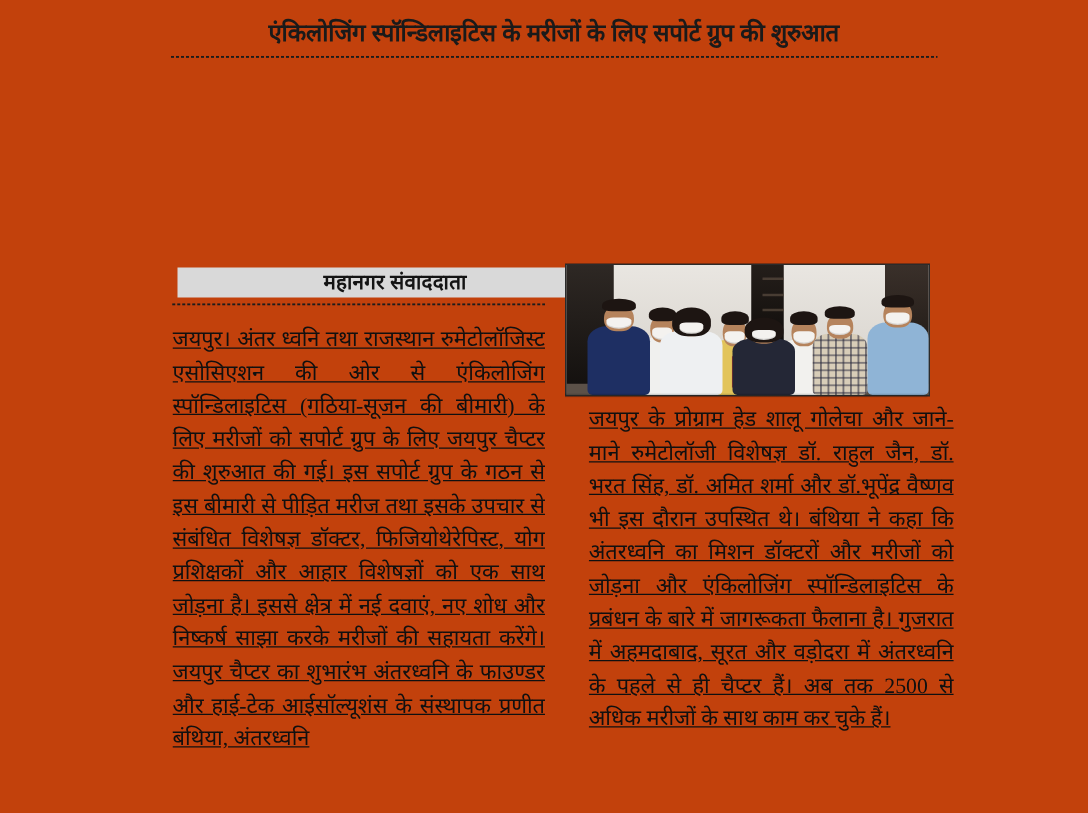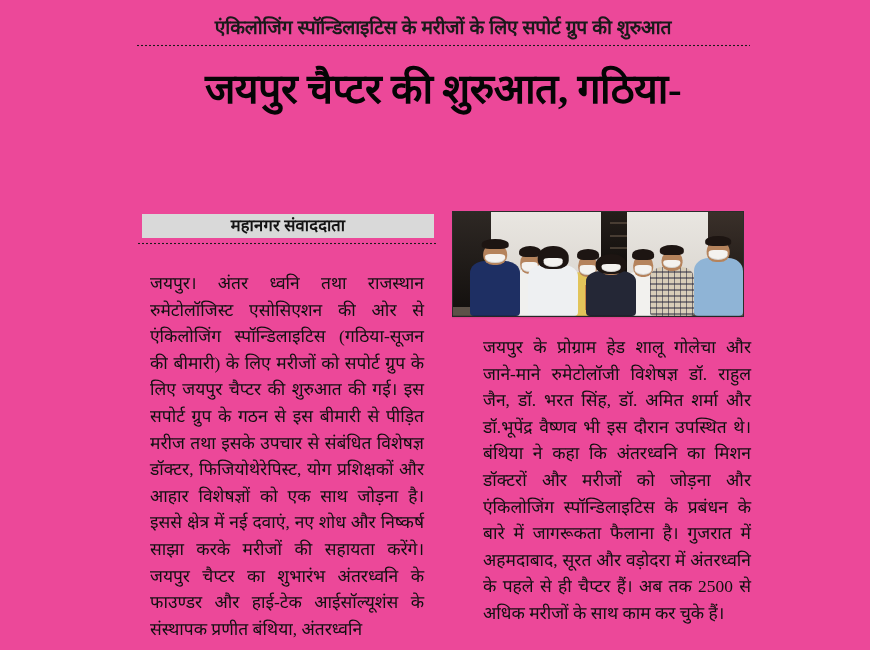--- a/index.html
+++ b/index.html
@@ -14,21 +14,21 @@
     font-family: "Liberation Serif", "DejaVu Serif", serif;
     color: #111111;
     position: relative;
   }
 
   .clipping {
     position: absolute;
     left: 0; top: 0;
     width: 870px;
     height: 650px;
-    background: #ec4899;
+    background: #c2410c;
   }
 
   
   .kicker-wrap {
     position: absolute;
     left: 136px;
     top: 14px;
     width: 614px;
   }
   .kicker {
@@ -75,20 +75,21 @@
   .byline-band {
     position: absolute;
     left: 142px;
     top: 214px;
     width: 292px;
     height: 24px;
     background: #d9d9d9;
     display: flex;
     align-items: center;
     justify-content: center;
+    padding-left: 28px;
   }
   .byline-text {
     font-family: "Liberation Serif", "DejaVu Serif", serif;
     font-weight: 700;
     font-size: 16.5px;
     line-height: 20px;
     color: #141414;
     letter-spacing: 0.2px;
   }
   .byline-rule {
@@ -121,21 +122,22 @@
     overflow: hidden;
   }
   .col-right {
     left: 471px;
     top: 322px;
     width: 292px;
     height: 328px;
     overflow: hidden;
   }
   .col p {
-    margin: 12px;
+    margin: 0;
+    text-decoration: underline;
   }
 
   
   .photo-frame {
     position: absolute;
     left: 452px;
     top: 211px;
     width: 290px;
     height: 104px;
     border: 1.5px solid #2b2b2b;
@@ -241,21 +243,20 @@
 <body>
 
 <div class="clipping">
 
   <div class="kicker-wrap">
     <div class="kicker">एंकिलोजिंग स्पॉन्डिलाइटिस के मरीजों के लिए सपोर्ट ग्रुप की शुरुआत</div>
     <div class="dotted-rule"></div>
   </div>
 
   <div class="headline">
-    <span class="hl-line">जयपुर चैप्टर की शुरुआत, गठिया-</span>
   </div>
 
   <div class="byline-band">
     <span class="byline-text">महानगर संवाददाता</span>
   </div>
   <div class="byline-rule"></div>
 
   <div class="photo-frame">
     <div class="photo-inner">
       <div class="ph-bg-wall"></div>

